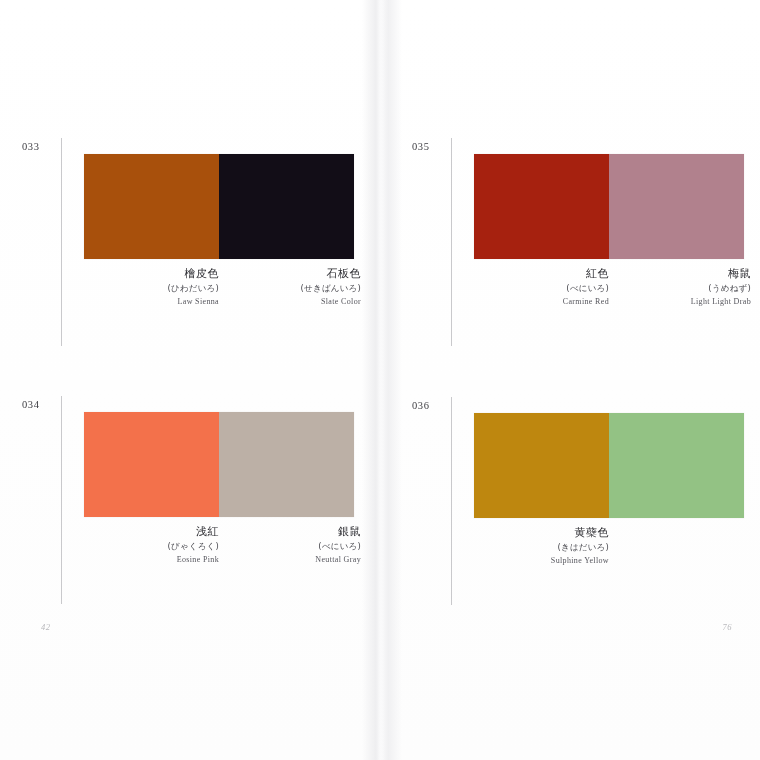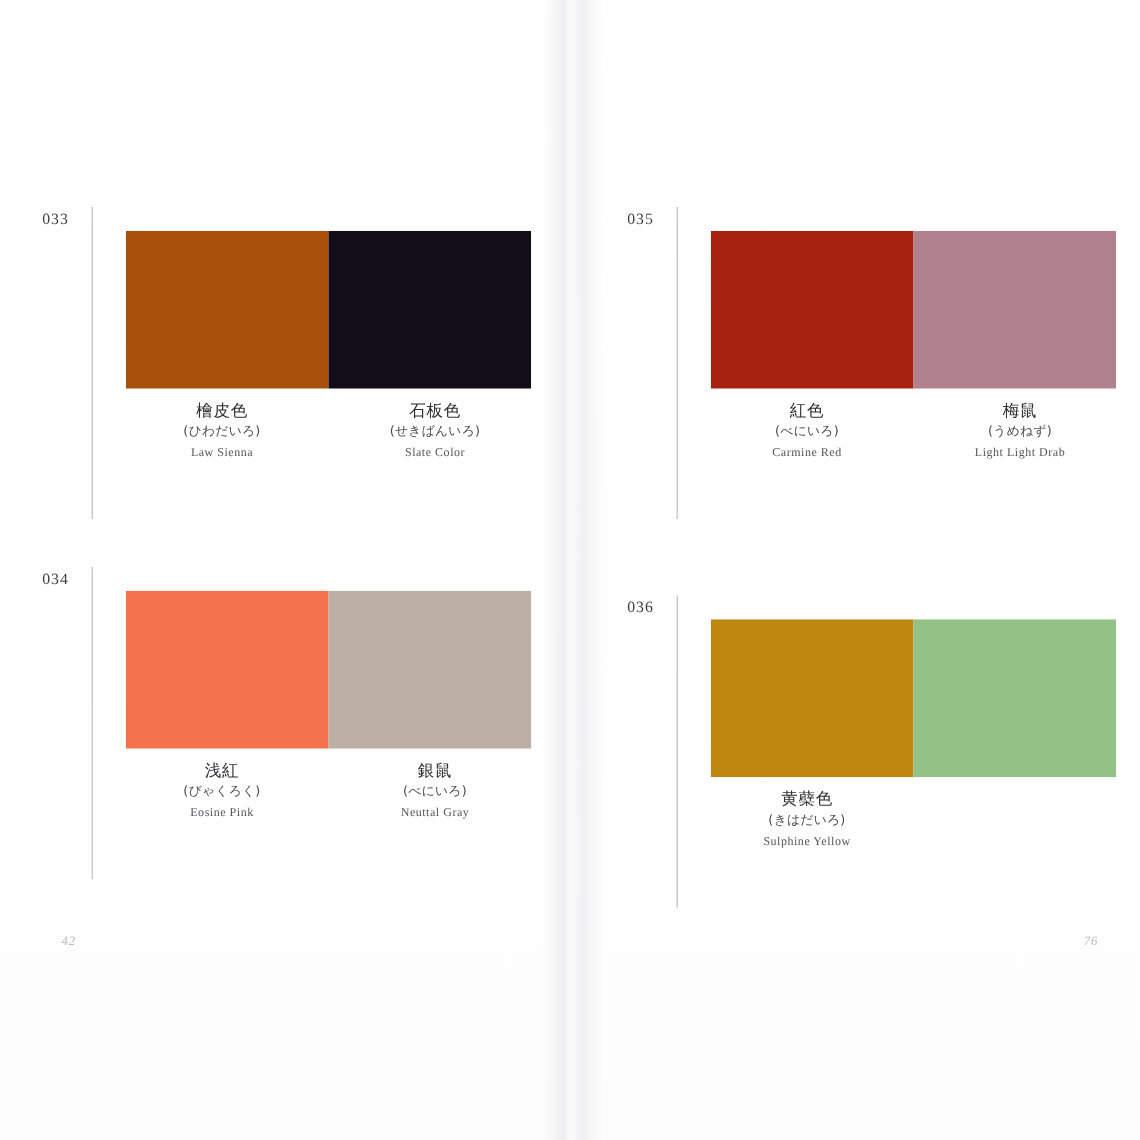--- a/index.html
+++ b/index.html
@@ -70,21 +70,21 @@
 
   
   .entry {
     position: absolute;
   }
   .entry-index {
     position: absolute;
     left: 0;
     top: 3px;
     width: 30px;
-    text-align: center;
+    text-align: left;
     font-size: 10.5px;
     letter-spacing: 0.6px;
     color: #3d3d42;
     font-family: "Liberation Serif", serif;
   }
   .entry-rule {
     position: absolute;
     left: 39px;
     top: 0;
     width: 1px;
@@ -108,21 +108,21 @@
 
   .caption-row {
     position: absolute;
     left: 55px;
     top: 130px;
     width: 284px;
     display: flex;
   }
   .caption {
     width: 50%;
-    text-align: center;
+    text-align: right;
     line-height: 1.05;
   }
   .cap-jp {
     font-size: 11px;
     color: #2c2c31;
     letter-spacing: 0.5px;
     font-family: "DejaVu Sans", sans-serif;
     margin-bottom: 4px;
   }
   .cap-kana {
@@ -176,21 +176,21 @@
           <div class="cap-en">Law Sienna</div>
         </div>
         <div class="caption">
           <div class="cap-jp">石板色</div>
           <div class="cap-kana">(せきばんいろ)</div>
           <div class="cap-en">Slate Color</div>
         </div>
       </div>
     </div>
 
-    <div class="entry" style="left:22px; top:378px; width:340px; height:208px;">
+    <div class="entry" style="left:22px; top:396px; width:340px; height:208px;">
       <div class="entry-index">034</div>
       <div class="entry-rule"></div>
 
       <div class="swatch-pair">
         <div class="swatch" style="background:#F3714B;"></div>
         <div class="swatch" style="background:#BCB0A6;"></div>
       </div>
 
       <div class="caption-row">
         <div class="caption">

